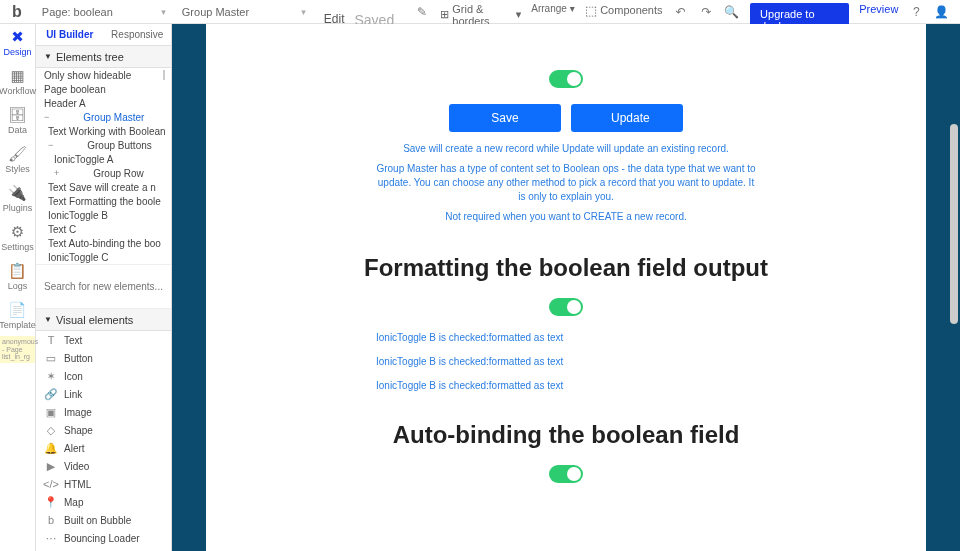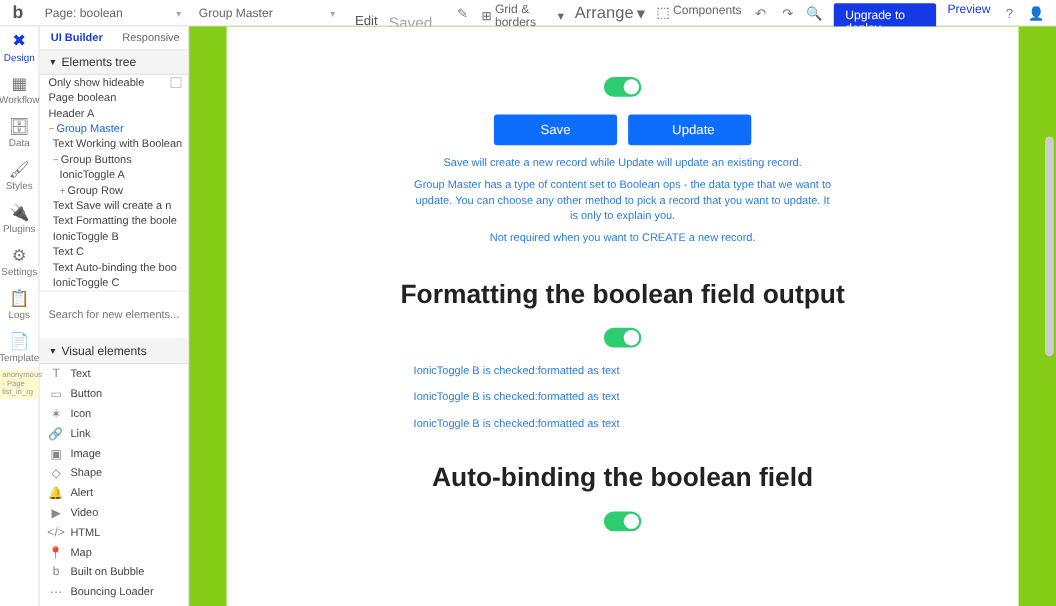--- a/index.html
+++ b/index.html
@@ -20,33 +20,33 @@
 .rail-item.active { color: #1639e8; }
 .rail-icon { font-size: 15px; height: 18px; display: flex; align-items: center; }
 .rail-note { background: #fffacd; font-size: 7px; padding: 2px; color: #999; line-height: 1.1; width: 100%; }
 .leftpanel { width: 136px; border-right: 1px solid #ddd; display: flex; flex-direction: column; font-size: 11px; }
 .lp-tabs { display: flex; height: 22px; border-bottom: 1px solid #e0e0e0; }
 .lp-tab { flex: 1; display: flex; align-items: center; justify-content: center; color: #666; cursor: pointer; font-size: 10px; }
 .lp-tab.active { color: #1639e8; font-weight: 700; }
 .lp-header { height: 22px; display: flex; align-items: center; padding: 0 8px; background: #f5f5f5; border-bottom: 1px solid #e0e0e0; font-size: 11px; gap: 4px; }
 .lp-header .tri { font-size: 8px; }
 .tree { overflow: hidden; }
-.tree-row { padding: 2px 8px; font-size: 10px; color: #444; cursor: pointer; white-space: nowrap; overflow: hidden; text-overflow: ellipsis; height: 14px; display: flex; align-items: center; }
+.tree-row { padding: 2px 8px; font-size: 10px; color: #444; cursor: pointer; white-space: nowrap; overflow: hidden; text-overflow: ellipsis; height: 14px; display: flex; align-items: center; gap: 32px; }
 .tree-row.check { display: flex; justify-content: space-between; align-items: center; padding-right: 6px; }
 .tree-row.check .box { width: 10px; height: 10px; border: 1px solid #ccc; }
 .tree-row.l1 { padding-left: 12px; }
 .tree-row.l2 { padding-left: 18px; }
 .tree-row.blue { color: #1665d8; }
 .tree-row .pm { color: #888; margin-right: 2px; font-size: 9px; }
 .search { border: none; border-top: 1px solid #eee; border-bottom: 1px solid #eee; padding: 16px 8px; font-size: 10px; color: #999; width: 100%; outline: none; }
 .ve-list { overflow: hidden; flex: 1; position: relative; }
 .ve-handle { position: absolute; right: -1px; top: -10px; font-size: 10px; color: #888; }
 .ve-row { display: flex; align-items: center; gap: 6px; padding: 3px 8px; font-size: 10px; color: #444; cursor: pointer; height: 18px; }
 .ve-row .ico { width: 14px; display: flex; align-items: center; justify-content: center; color: #888; font-size: 11px; }
-.canvas { flex: 1; background: #84cc16; position: relative; padding: 0 20px 20px; overflow: hidden; }
+.canvas { flex: 1; background: #0c4a6e; position: relative; padding: 0 20px 20px; overflow: hidden; }
 .page { background: #fff; margin: 0 auto; width: 720px; min-height: 600px; padding: 30px 60px; }
 .toggle { width: 34px; height: 18px; background: #2ecc71; border-radius: 10px; position: relative; margin: 16px auto; }
 .toggle::after { content: ''; width: 14px; height: 14px; background: #fff; border-radius: 50%; position: absolute; right: 2px; top: 2px; }
 .btn-row { display: flex; gap: 10px; justify-content: center; margin: 10px 0; }
 .blue-btn { background: #0d6efd; color: #fff; padding: 7px 40px; border-radius: 3px; font-size: 12px; cursor: pointer; width: 112px; text-align: center; }
 .hint { color: #2a7de1; font-size: 10px; text-align: center; margin: 6px auto; max-width: 380px; line-height: 1.4; }
 .section-title { font-size: 24px; font-weight: 700; text-align: center; margin: 30px 0 10px; color: #222; }
 .fmt-line { color: #2a7de1; font-size: 10px; text-align: left; margin-left: 110px; margin-top: 13px; }
 .scrollbar { position: absolute; right: 2px; top: 0; bottom: 0; width: 8px; }
 .scrollbar-thumb { background: #ccc; border-radius: 4px; width: 8px; height: 200px; margin-top: 100px; }
@@ -69,21 +69,21 @@
     <span class="saved">Saved</span>
   </div>
   <div class="grow"></div>
   <div class="actions">
     <span class="iconbtn">✎</span>
     <span style="color:#666;font-size:11px;display:flex;align-items:center;gap:3px">
       <span style="font-size:11px">⊞</span>
       <span>Grid &amp; borders</span>
       <span class="chev">▾</span>
     </span>
-    <span style="color:#666;font-size:15px;display:flex;align-items:center;gap:3px">
+    <span style="color:#666;font-size:10px;display:flex;align-items:center;gap:3px">
       <span>Arrange</span>
       <span class="chev">▾</span>
     </span>
     <span style="color:#666;font-size:11px;display:flex;align-items:center;gap:3px">
       <span style="font-size:13px">⬚</span>
       <span>Components</span>
     </span>
     <span class="iconbtn">↶</span>
     <span class="iconbtn">↷</span>
     <span class="iconbtn">🔍</span>

